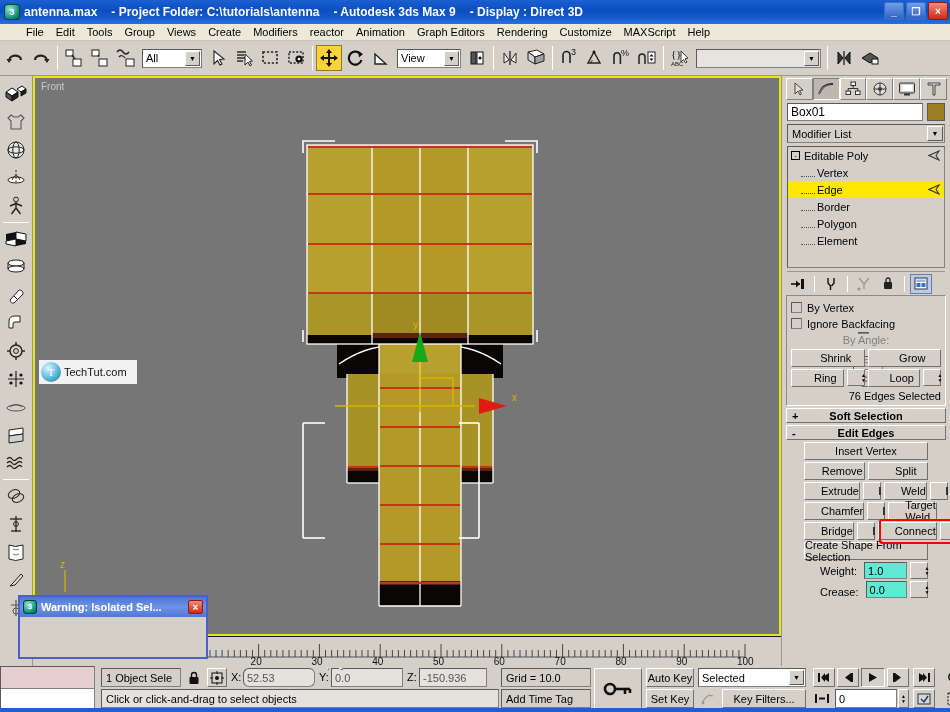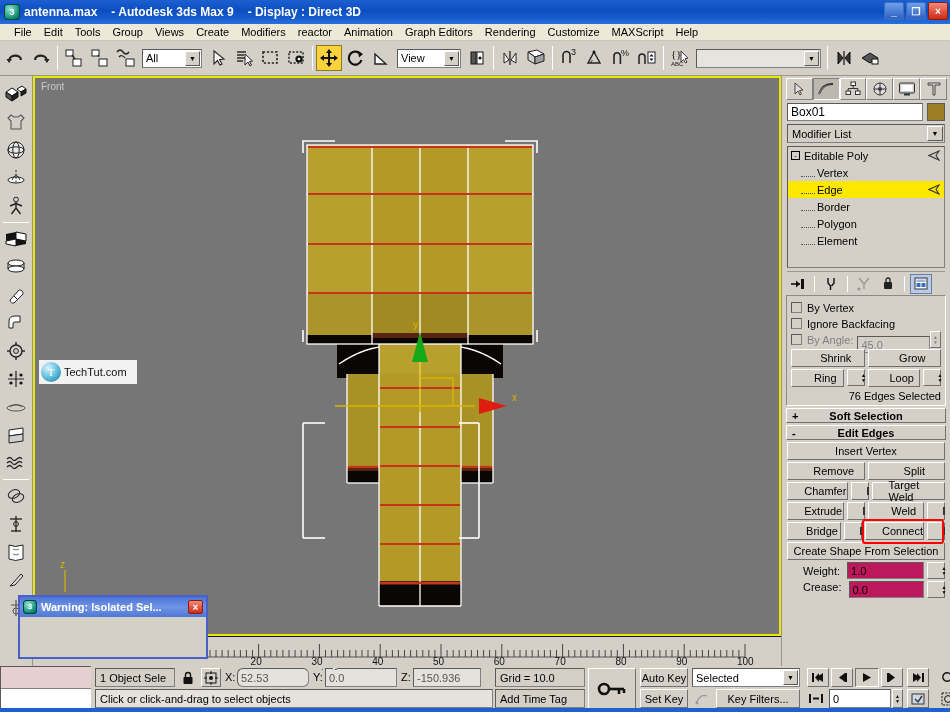--- a/index.html
+++ b/index.html
@@ -26,21 +26,21 @@
   #winbtns{ position:absolute; right:2px; top:2px; display:flex; gap:2px; }
   #winbtns div{
     width:20px;height:18px;border:1px solid #3a6fbf;border-radius:2px;
     display:flex;align-items:center;justify-content:center;font-size:10px;font-weight:bold;
     background:linear-gradient(180deg,#6f9fe8,#2e62c4); color:#fff;
   }
   #winbtns div.close{ background:linear-gradient(180deg,#f08a7a,#cf2a14); border-color:#8e1c0a;}
   
   #menubar{
     position:absolute; left:0; top:24px; width:950px; height:17px;
-    background:#ece9d8; display:flex; align-items:center; padding-left:8px;
+    background:#ece9d8; display:flex; align-items:center; padding-left:20px;
     border-bottom:1px solid #c8c4b8;
   }
   #menubar span{ padding:1px 6px; font-size:11px; color:#000; cursor:default;}
   
   #toolbar{
     position:absolute;left:0;top:41px;width:950px;height:35px;
     background:#d4d0c8; border-bottom:1px solid #9b9788;
     display:flex; align-items:center; padding-left:2px;
   }
   .tbtn{
@@ -145,53 +145,53 @@
     margin:2px 4px;height:15px;background:#d4d0c8;
     border:1px solid #fff;border-right-color:#707070;border-bottom-color:#707070;
     display:flex;align-items:center;justify-content:center;font-size:11px;font-weight:bold;position:relative;
   }
   .rollhdr .sign{ position:absolute;left:5px;font-weight:bold;}
   .cbrow{ display:flex;align-items:center;height:15px;margin:1px 0;}
   .cbox{
     width:11px;height:11px;background:#d4d0c8;border:1px solid #808080;
     border-top-color:#5a5a5a;border-left-color:#5a5a5a;margin-right:5px;
   }
-  .cbrow.dis{ color:#808080;}
+  .cbrow.dis{ color:#808080;flex-direction:column;}
   .btn{
     background:#d4d0c8;border:1px solid #fff;border-right-color:#707070;border-bottom-color:#707070;
     display:flex;align-items:center;justify-content:center;font-size:11px;height:18px;
   }
   .row2{ display:flex; gap:3px; margin:2px 0;}
   .row2 > *{ flex:1;padding-left:16px; }
   .spin{
     width:11px;height:17px;background:#d4d0c8;border:1px solid #fff;
     border-right-color:#707070;border-bottom-color:#707070;display:flex;flex-direction:column;
     align-items:center;justify-content:center;font-size:5px;line-height:5px;flex:none;
   }
   .sqbtn{
     width:15px;height:18px;background:#d4d0c8;border:1px solid #fff;
     border-right-color:#707070;border-bottom-color:#707070;display:flex;
     align-items:center;justify-content:center;flex:none;
   }
   .sqbtn i{ display:block;width:8px;height:8px;border:1px solid #333;border-top-width:3px;background:#fff;}
   .numfield{
-    height:17px;background:#be185d;border:1px solid #808080;border-top-color:#5a5a5a;
+    height:17px;background:#5eead4;border:1px solid #808080;border-top-color:#5a5a5a;
     border-left-color:#5a5a5a;font-size:11px;padding:0 3px;display:flex;align-items:center;
   }
   .numfield.dis{ background:#d4d0c8; color:#808080;margin-top:10px;}
   #connectHL{
     position:absolute; border:2px solid #ff0000; border-radius:3px; pointer-events:none;
   }
   
   #listener{
     position:absolute;left:0;top:666px;width:95px;height:44px;
     border:1px solid #808080;border-top-color:#5a5a5a;border-left-color:#5a5a5a;background:#fff;
   }
   #listener .pink{ height:22px;background:#e8cfcf;border-bottom:1px solid #808080;}
-  #statusarea{ position:absolute;left:91px;top:666px;width:853px;height:46px;background:#d4d0c8;}
+  #statusarea{ position:absolute;left:97px;top:666px;width:853px;height:46px;background:#d4d0c8;}
   .sbfield{
     height:19px;background:#d4d0c8;border:1px solid #808080;border-top-color:#5a5a5a;
     border-left-color:#5a5a5a;display:flex;align-items:center;padding-left:4px;font-size:11px;
   }
   .coordfield{
     height:19px;background:#e4e2dc;border:1px solid #808080;border-top-color:#5a5a5a;
     border-left-color:#5a5a5a;display:flex;align-items:center;padding-left:3px;font-size:11px;color:#555;
   }
   .pbtn{
     background:#d4d0c8;border:1px solid #fff;border-right-color:#707070;border-bottom-color:#707070;
@@ -224,20 +224,21 @@
     font-size:11px;color:#000;
   }
   #botborder{ position:absolute;left:0;top:708px;width:950px;height:4px;background:#1f5fd0;}
 </style>
 </head>
 <body>
 
 <div id="titlebar">
   <div class="appicon">3</div>
   <div class="ttxt seg">antenna.max</div>
+  <div class="ttxt seg">- Project Folder: C:\tutorials\antenna</div>
   <div class="ttxt seg">- Autodesk 3ds Max 9</div>
   <div class="ttxt seg">- Display : Direct 3D</div>
   <div id="winbtns">
     <div>_</div>
     <div>❐</div>
     <div class="close">×</div>
   </div>
 </div>
 
 <div id="menubar">
@@ -966,42 +967,42 @@
   <div class="rollhdr">
     <span class="sign">+</span>
     <span>Soft Selection</span>
   </div>
 
   <div class="rollhdr">
     <span class="sign">-</span>
     <span>Edit Edges</span>
   </div>
 
-  <div style="margin:2px 5px;">
+  <div style="margin:2px 22px;">
     <div class="btn" style="margin:2px 0;">Insert Vertex</div>
     <div class="row2">
       <div class="btn">Remove</div>
       <div class="btn">Split</div>
-    </div>
-    <div class="row2">
-      <div class="btn">Chamfer</div>
-      <div class="sqbtn">
-          <i></i>
-        </div>
-      <div class="btn" style="flex:1.3;">Target Weld</div>
     </div>
     <div class="row2">
       <div class="btn">Extrude</div>
       <div class="sqbtn">
           <i></i>
         </div>
       <div class="btn">Weld</div>
       <div class="sqbtn">
           <i></i>
         </div>
+    </div>
+    <div class="row2">
+      <div class="btn">Chamfer</div>
+      <div class="sqbtn">
+          <i></i>
+        </div>
+      <div class="btn" style="flex:1.3;">Target Weld</div>
     </div>
     <div class="row2" style="position:relative;">
       <div class="btn">Bridge</div>
       <div class="sqbtn">
           <i></i>
         </div>
       <div class="btn">Connect</div>
       <div class="sqbtn">
           <i></i>
         </div>
@@ -1009,21 +1010,21 @@
     </div>
     <div class="btn" style="margin:2px 0;">Create Shape From Selection</div>
     <div class="row2" style="align-items:center;">
       <span style="flex:0 0 48px;text-align:right;padding-right:4px;">Weight:</span>
       <div class="numfield" style="flex:1;">1.0</div>
       <div class="spin">
           <span>▲</span>
           <span>▼</span>
         </div>
     </div>
-    <div class="row2" style="align-items:flex-start;">
+    <div class="row2" style="align-items:flex-end;">
       <span style="flex:0 0 48px;text-align:right;padding-right:4px;">Crease:</span>
       <div class="numfield" style="flex:1;">0.0</div>
       <div class="spin">
           <span>▲</span>
           <span>▼</span>
         </div>
     </div>
   </div>
 </div>
 

